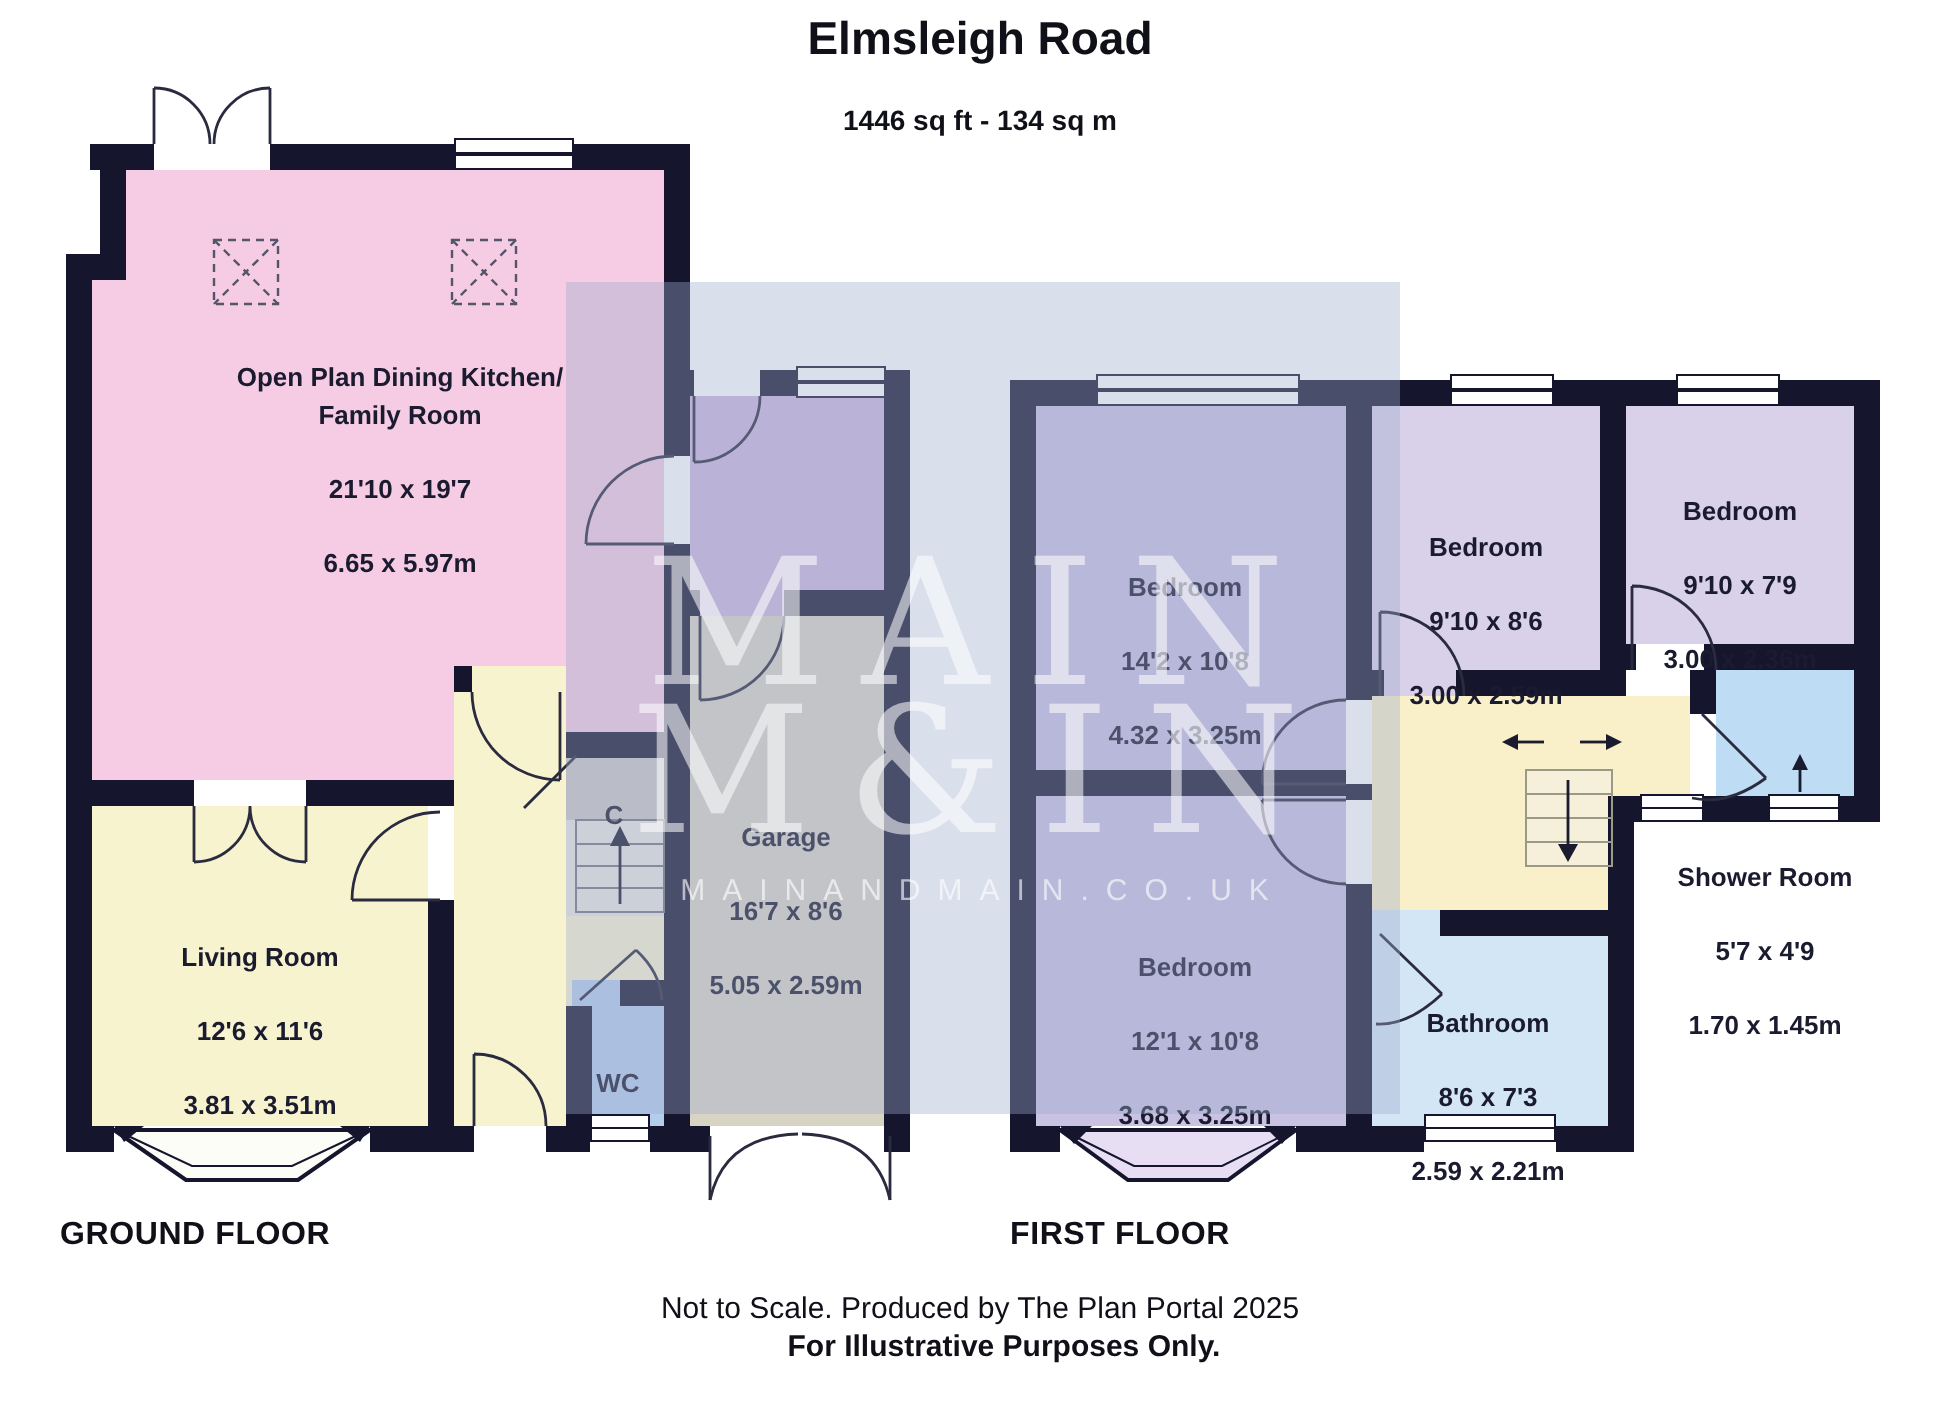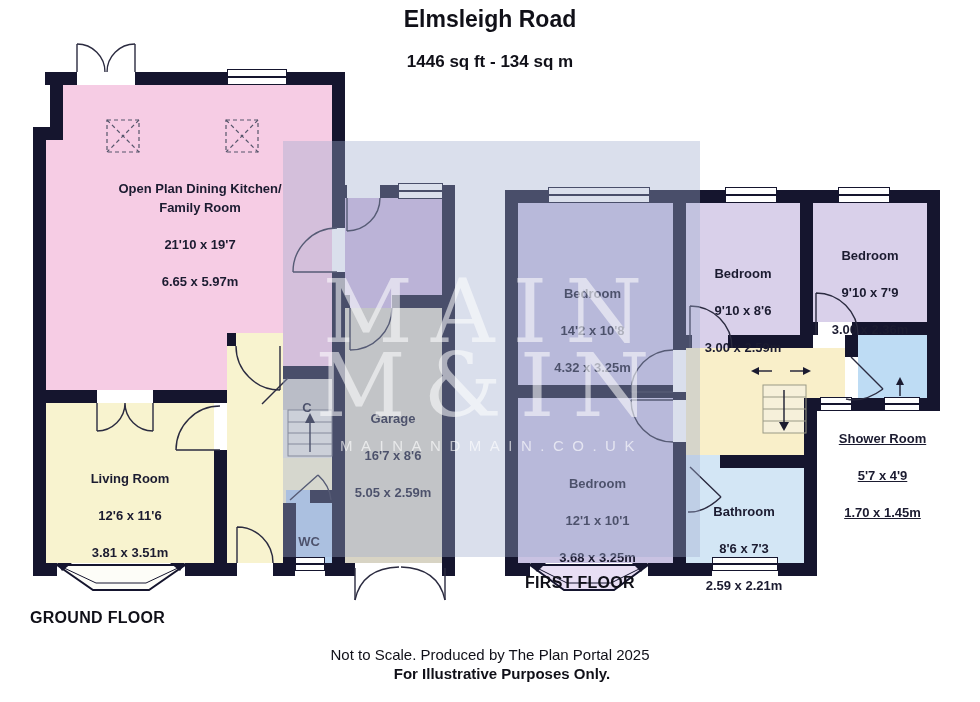--- a/index.html
+++ b/index.html
@@ -25,21 +25,21 @@
             color:#101018;z-index:8;}
   svg.overlay{position:absolute;left:0;top:0;z-index:4;}
   .z1{z-index:1}.z2{z-index:2}.z3{z-index:3}
 </style>
 </head>
 <body>
 
 <div class="canvas">
 
   <div class="hdr" style="top:6px;font-size:23px;font-weight:bold;">Elmsleigh Road</div>
-  <div class="hdr" style="top:52px;font-size:17px;font-weight:bold;">1446 sq ft - 134 sq m</div>
+  <div class="hdr" style="top:52px;font-size:14px;font-weight:bold;">1446 sq ft - 134 sq m</div>
 
   <div class="rm z1" style="left:46px;top:85px;width:286px;height:305px;background:var(--kitchen);"></div>
   <div class="rm z1" style="left:227px;top:333px;width:56px;height:230px;background:var(--cream);"></div>
   <div class="rm z1" style="left:283px;top:373px;width:49px;height:37px;background:var(--gray);"></div>
   <div class="rm z1" style="left:283px;top:410px;width:49px;height:48px;background:var(--stair-gray);"></div>
   <div class="rm z1" style="left:283px;top:458px;width:49px;height:45px;background:var(--cream);"></div>
   <div class="rm z1" style="left:286px;top:490px;width:46px;height:73px;background:var(--wc);"></div>
   <div class="rm z1" style="left:46px;top:403px;width:168px;height:160px;background:var(--cream);"></div>
   <div class="rm z1" style="left:345px;top:198px;width:97px;height:110px;background:var(--utility);"></div>
   <div class="rm z1" style="left:345px;top:308px;width:97px;height:255px;background:var(--garage);"></div>
@@ -241,39 +241,39 @@
     <span>9'10 x 8'6</span>
     <span>3.00 x 2.59m</span>
   </div>
   <div class="lbl" style="left:808px;top:229px;width:124px;">
     <span>Bedroom</span>
     <span>9'10 x 7'9</span>
     <span>3.00 x 2.36m</span>
   </div>
   <div class="lbl" style="left:525px;top:457px;width:145px;">
     <span>Bedroom</span>
-    <span>12'1 x 10'1</span>
+    <span>12'1 x 10'8</span>
     <span>3.68 x 3.25m</span>
   </div>
   <div class="lbl" style="left:682px;top:485px;width:124px;">
     <span>Bathroom</span>
     <span>8'6 x 7'3</span>
     <span>2.59 x 2.21m</span>
   </div>
-  <div class="lbl" style="left:815px;top:412px;width:135px;text-decoration:underline;">
+  <div class="lbl" style="left:815px;top:412px;width:135px;">
     <span>Shower Room</span>
     <span>5'7 x 4'9</span>
     <span>1.70 x 1.45m</span>
   </div>
 
   <div class="wm-rect"></div>
   <div class="wm-text">
     <div class="wm-big" style="margin-top:134px;">MAIN</div>
     <div class="wm-big">M&amp;IN</div>
     <div class="wm-small">MAINANDMAIN.CO.UK</div>
   </div>
 
   <div class="floorlbl" style="left:30px;top:609px;">GROUND FLOOR</div>
-  <div class="floorlbl" style="left:505px;top:574px;margin-left:20px;">FIRST FLOOR</div>
+  <div class="floorlbl" style="left:505px;top:609px;">FIRST FLOOR</div>
   <div class="hdr" style="top:646px;font-size:15px;">Not to Scale. Produced by The Plan Portal 2025</div>
   <div class="hdr" style="top:665px;font-size:15px;font-weight:bold;margin-left:12px;">For Illustrative Purposes Only.</div>
 
 </div>
 
 </body></html>

